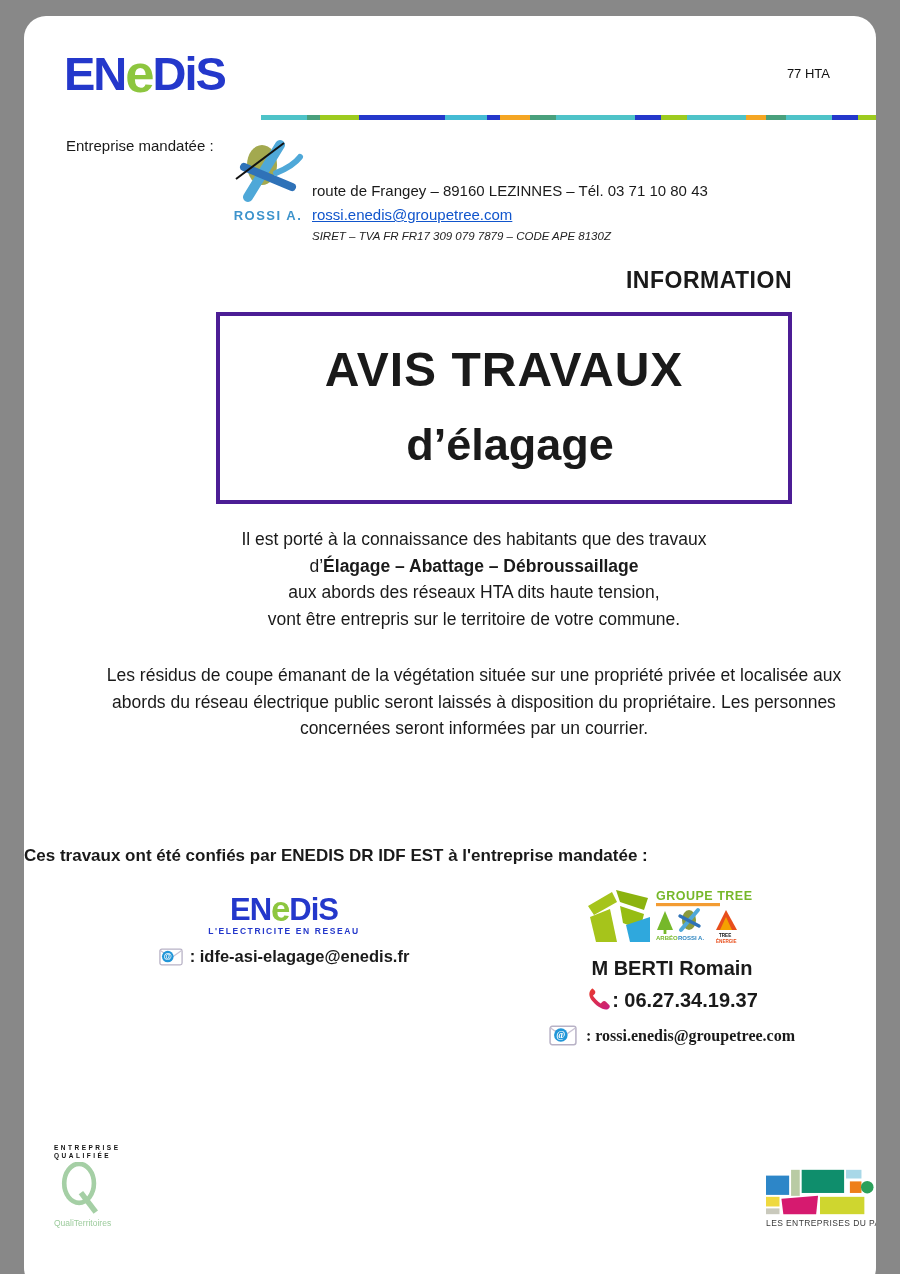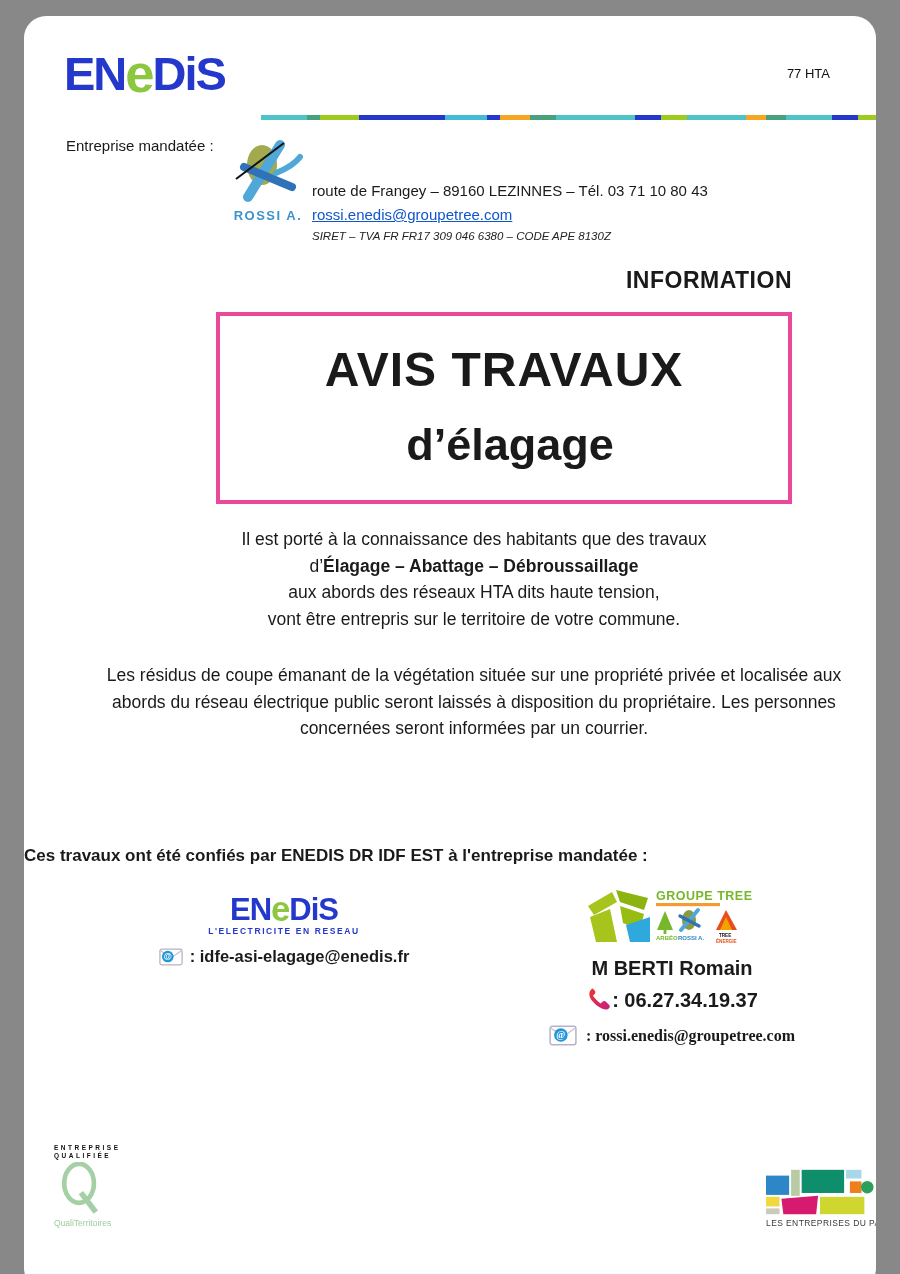--- a/index.html
+++ b/index.html
@@ -26,21 +26,21 @@
   
   .mandated-label{left:42px;top:121px;font-size:15px;}
   .rossi-logo{left:202px;top:123px;width:84px;text-align:center;}
   .rossi-name{color:#3d93cc;font-weight:bold;font-size:13px;letter-spacing:1.5px;margin-top:1px;}
   .addr{left:288px;top:166px;font-size:15px;}
   .email-link{left:288px;top:190px;font-size:15px;color:#1155cc;text-decoration:underline;}
   .siret{left:288px;top:214px;font-size:11.5px;font-style:italic;color:#222;}
 
   
   .info-title{left:192px;top:251px;width:576px;text-align:right;font-size:23px;font-weight:bold;letter-spacing:.5px;}
-  .notice-box{left:192px;top:296px;width:568px;height:184px;border:4px solid #ec4899;text-align:center;}
+  .notice-box{left:192px;top:296px;width:568px;height:184px;border:4px solid #4c1d95;text-align:center;}
   .notice-line1{font-size:48px;font-weight:bold;margin-top:26px;letter-spacing:1px;}
   .notice-line2{font-size:45px;font-weight:bold;margin-top:22px;padding-left:12px;}
 
   
   .p1{left:0;top:510px;width:900px;text-align:center;font-size:17.5px;line-height:26.5px;}
   .p2{left:75px;top:646px;width:750px;text-align:center;font-size:17.5px;line-height:26.5px;}
   .section-heading{left:0;top:753px;width:900px;text-align:center;font-size:29px;font-weight:bold;}
   .assign{left:0;top:830px;width:900px;font-size:17px;font-weight:bold;}
 
   
@@ -82,21 +82,21 @@
       <path d="M22 58 L54 6" stroke="#4fa8d8" stroke-width="10" stroke-linecap="round"></path>
       <path d="M18 28 L66 48" stroke="#2f72b8" stroke-width="8" stroke-linecap="round"></path>
       <path d="M50 34 C60 30 68 26 74 18" stroke="#4fa8d8" stroke-width="6" fill="none" stroke-linecap="round"></path>
       <path d="M10 40 L58 4" stroke="#111" stroke-width="2"></path>
     </svg>
     <div class="rossi-name">ROSSI A.</div>
   </div>
 
   <div class="abs addr">route de Frangey – 89160 LEZINNES – Tél. 03 71 10 80 43</div>
   <a class="abs email-link" href="#">rossi.enedis@groupetree.com</a>
-  <div class="abs siret">SIRET – TVA FR FR17 309 046 6380 – CODE APE 8130Z</div>
+  <div class="abs siret">SIRET – TVA FR FR17 309 079 7879 – CODE APE 8130Z</div>
 
   <div class="abs info-title">INFORMATION</div>
   <div class="abs notice-box">
     <div class="notice-line1">AVIS TRAVAUX</div>
     <div class="notice-line2">d’élagage</div>
   </div>
 
   <div class="abs p1">
     <div>Il est porté à la connaissance des habitants que des travaux</div>
     <div><span>d’</span><b>Élagage – Abattage – Débroussaillage</b></div>

